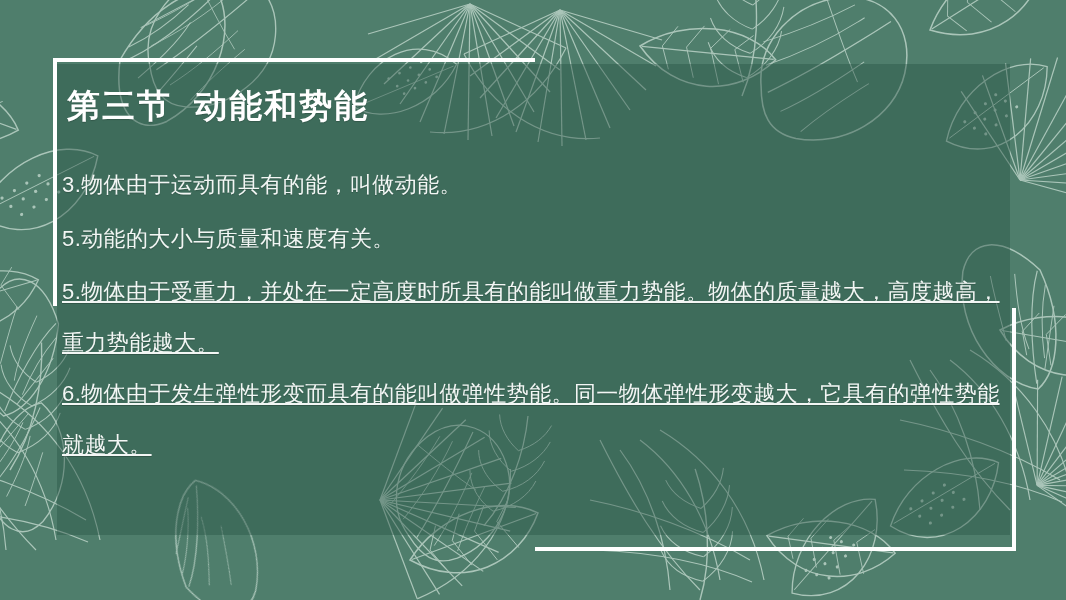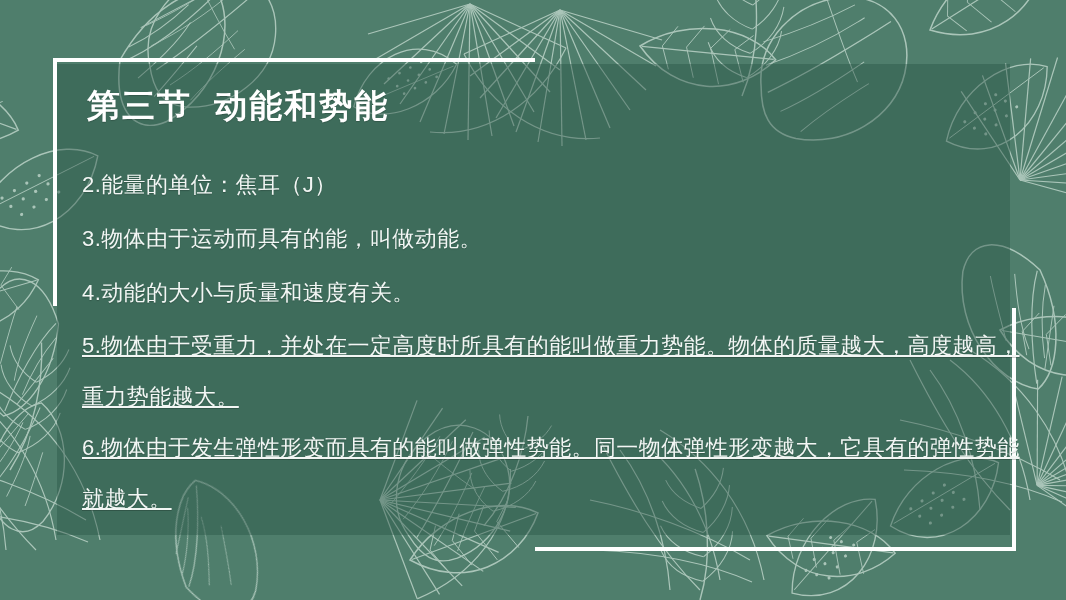--- a/index.html
+++ b/index.html
@@ -22,21 +22,21 @@
   }
 
   
   .frame-line{position:absolute;background:#ffffff;}
   .frame-top{left:53px;top:58px;width:482px;height:4px;}
   .frame-left{left:53px;top:58px;width:4px;height:248px;}
   .frame-right{left:1012px;top:308px;width:4px;height:243px;}
   .frame-bottom{left:535px;top:547px;width:481px;height:4px;}
 
   
-  .content{position:absolute;left:57px;top:64px;width:990px;height:500px;margin-left:20px;}
+  .content{position:absolute;left:57px;top:64px;width:990px;height:500px;}
   .title{
     position:absolute;left:10px;top:20px;
     font-size:33px;font-weight:bold;color:#ffffff;
     letter-spacing:2px;white-space:pre;
     text-shadow:0 1px 1px rgba(0,0,0,.18);
   }
   .body-lines{position:absolute;left:5px;top:94px;width:940px;}
   .line{
     color:#f2f6f4;font-size:22px;line-height:54px;
     letter-spacing:0.4px;white-space:pre-wrap;
@@ -190,21 +190,20 @@
   <div class="panel"></div>
 
   <div class="frame-line frame-top"></div>
   <div class="frame-line frame-left"></div>
   <div class="frame-line frame-right"></div>
   <div class="frame-line frame-bottom"></div>
 
   <div class="content">
     <div class="title">第三节  动能和势能</div>
     <div class="body-lines">
-      <div class="line">2.能量的单位：焦耳（J）</div>
       <div class="line">3.物体由于运动而具有的能，叫做动能。</div>
-      <div class="line">4.动能的大小与质量和速度有关。</div>
+      <div class="line">5.动能的大小与质量和速度有关。</div>
       <div class="line wrap">5.物体由于受重力，并处在一定高度时所具有的能叫做重力势能。物体的质量越大，高度越高，重力势能越大。</div>
       <div class="line wrap">6.物体由于发生弹性形变而具有的能叫做弹性势能。同一物体弹性形变越大，它具有的弹性势能就越大。</div>
     </div>
   </div>
 
 </div>
 
 </body></html>

